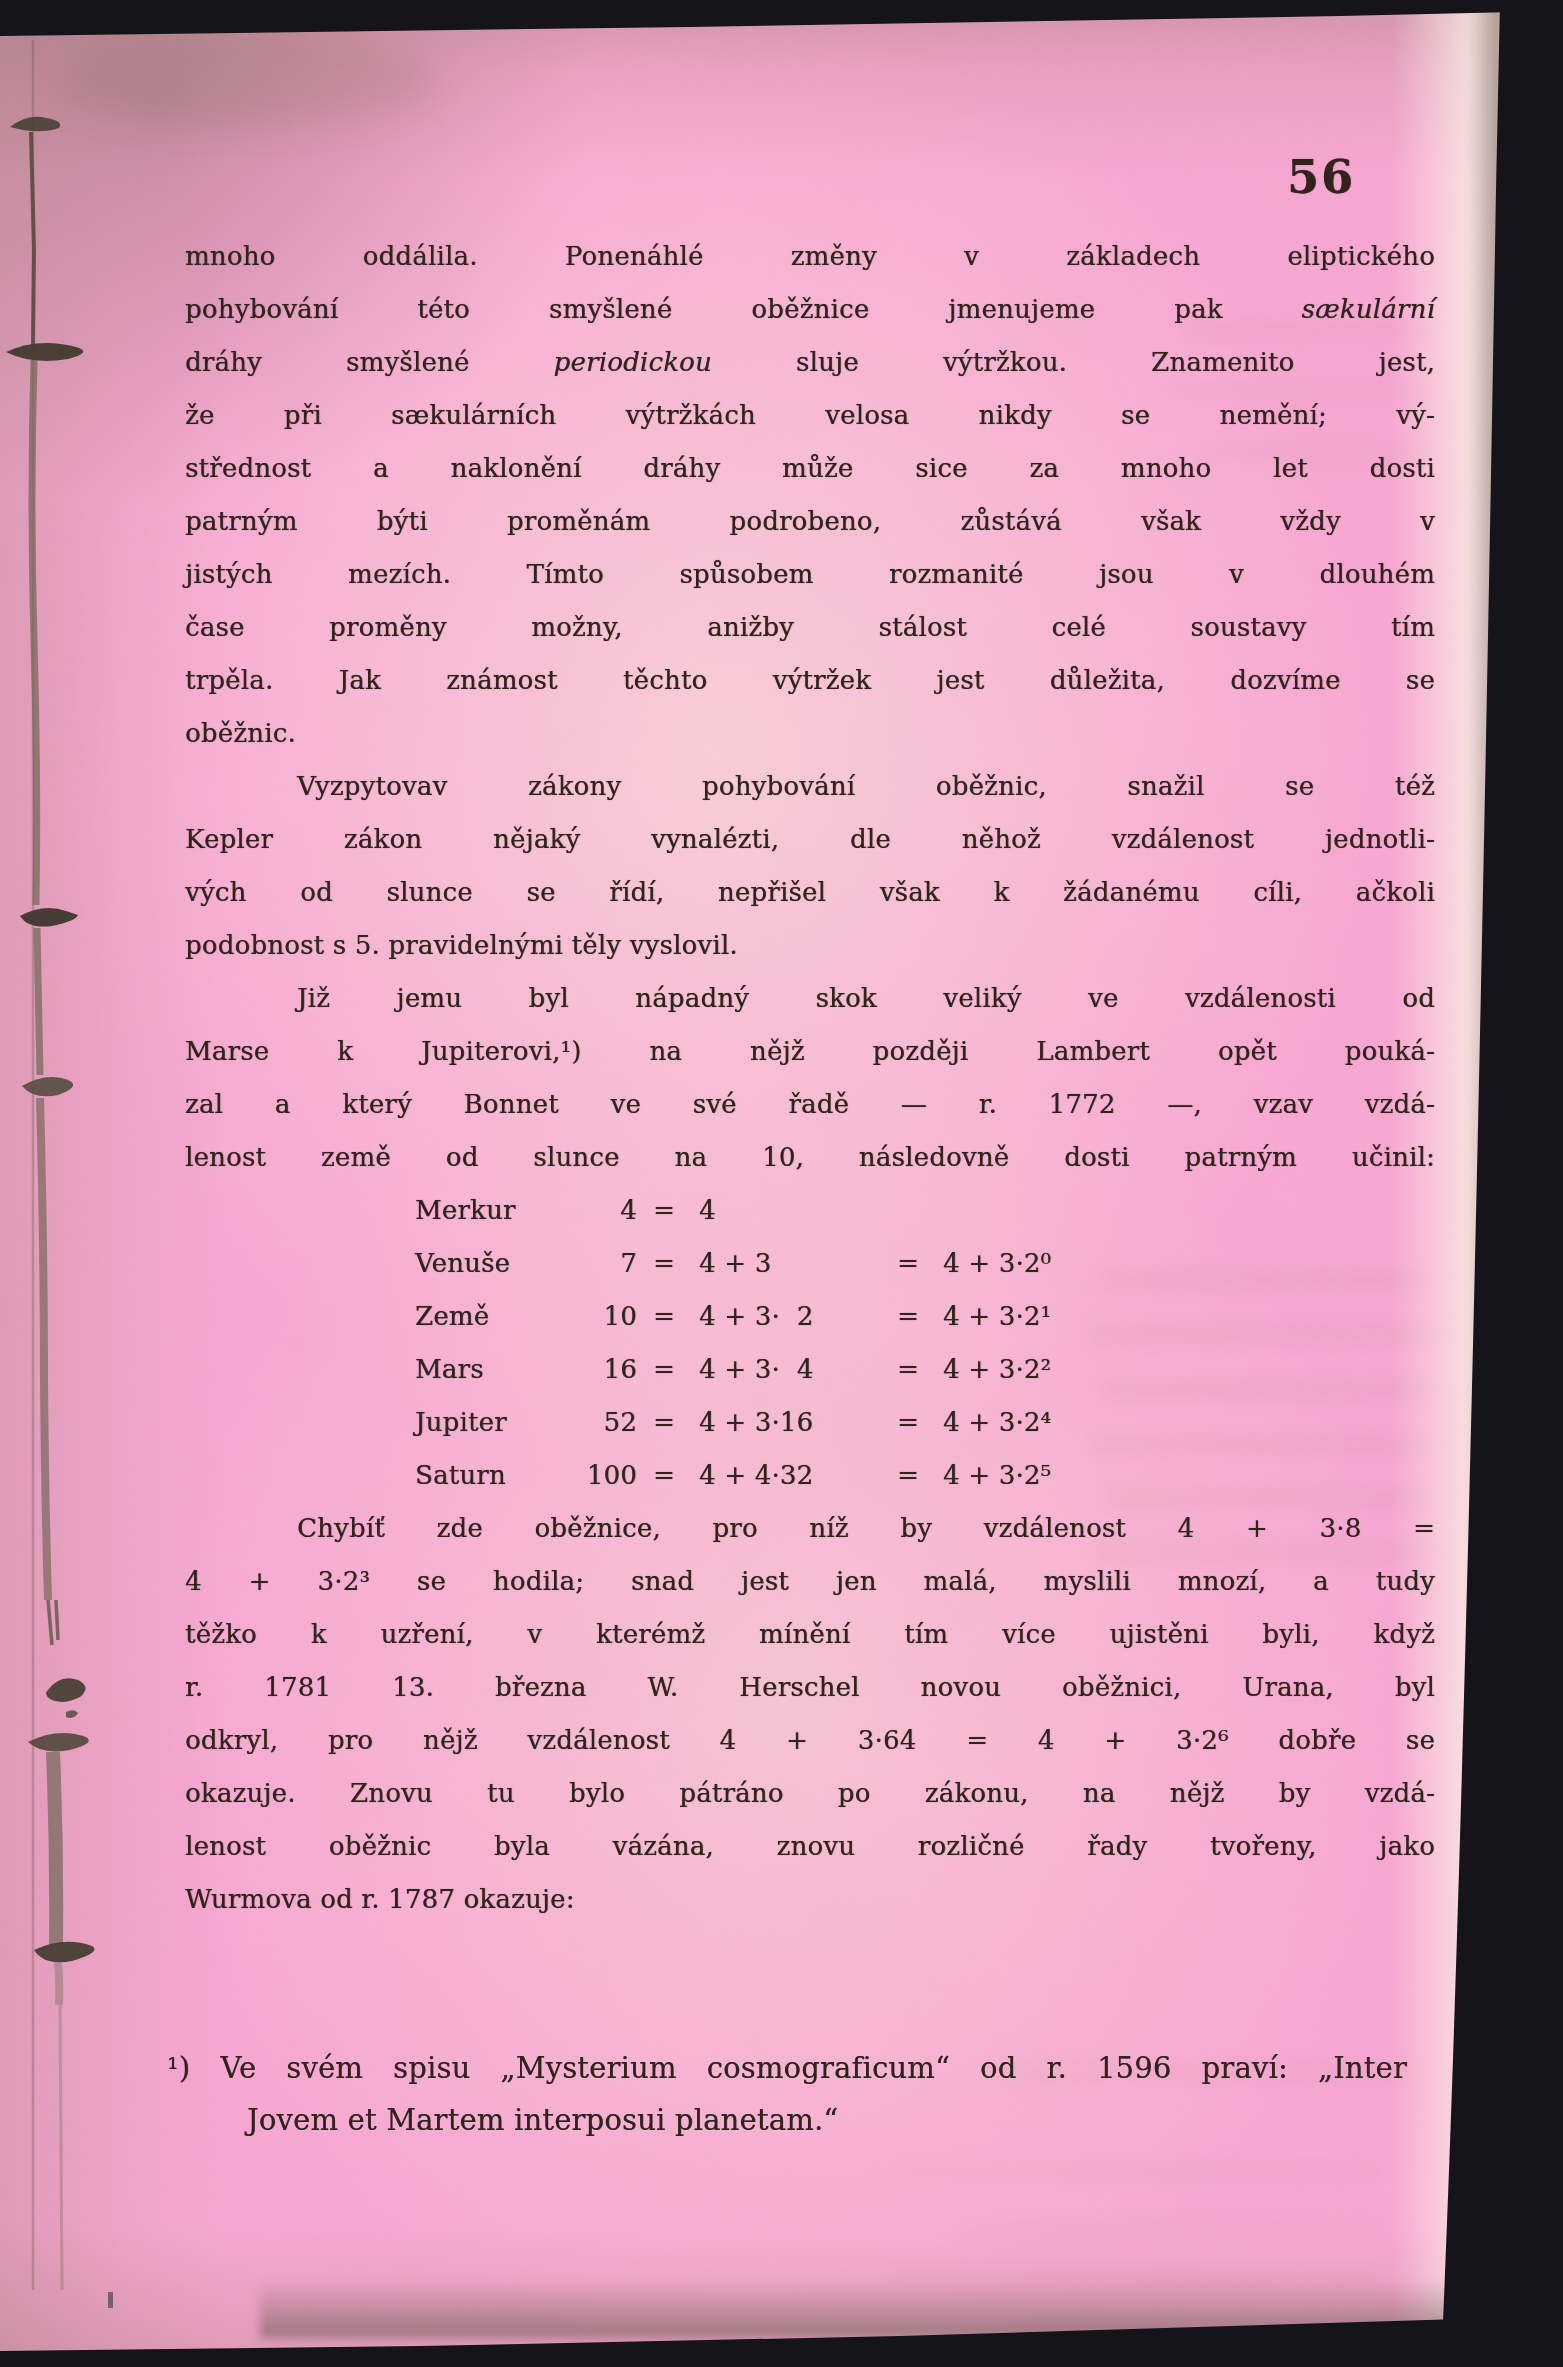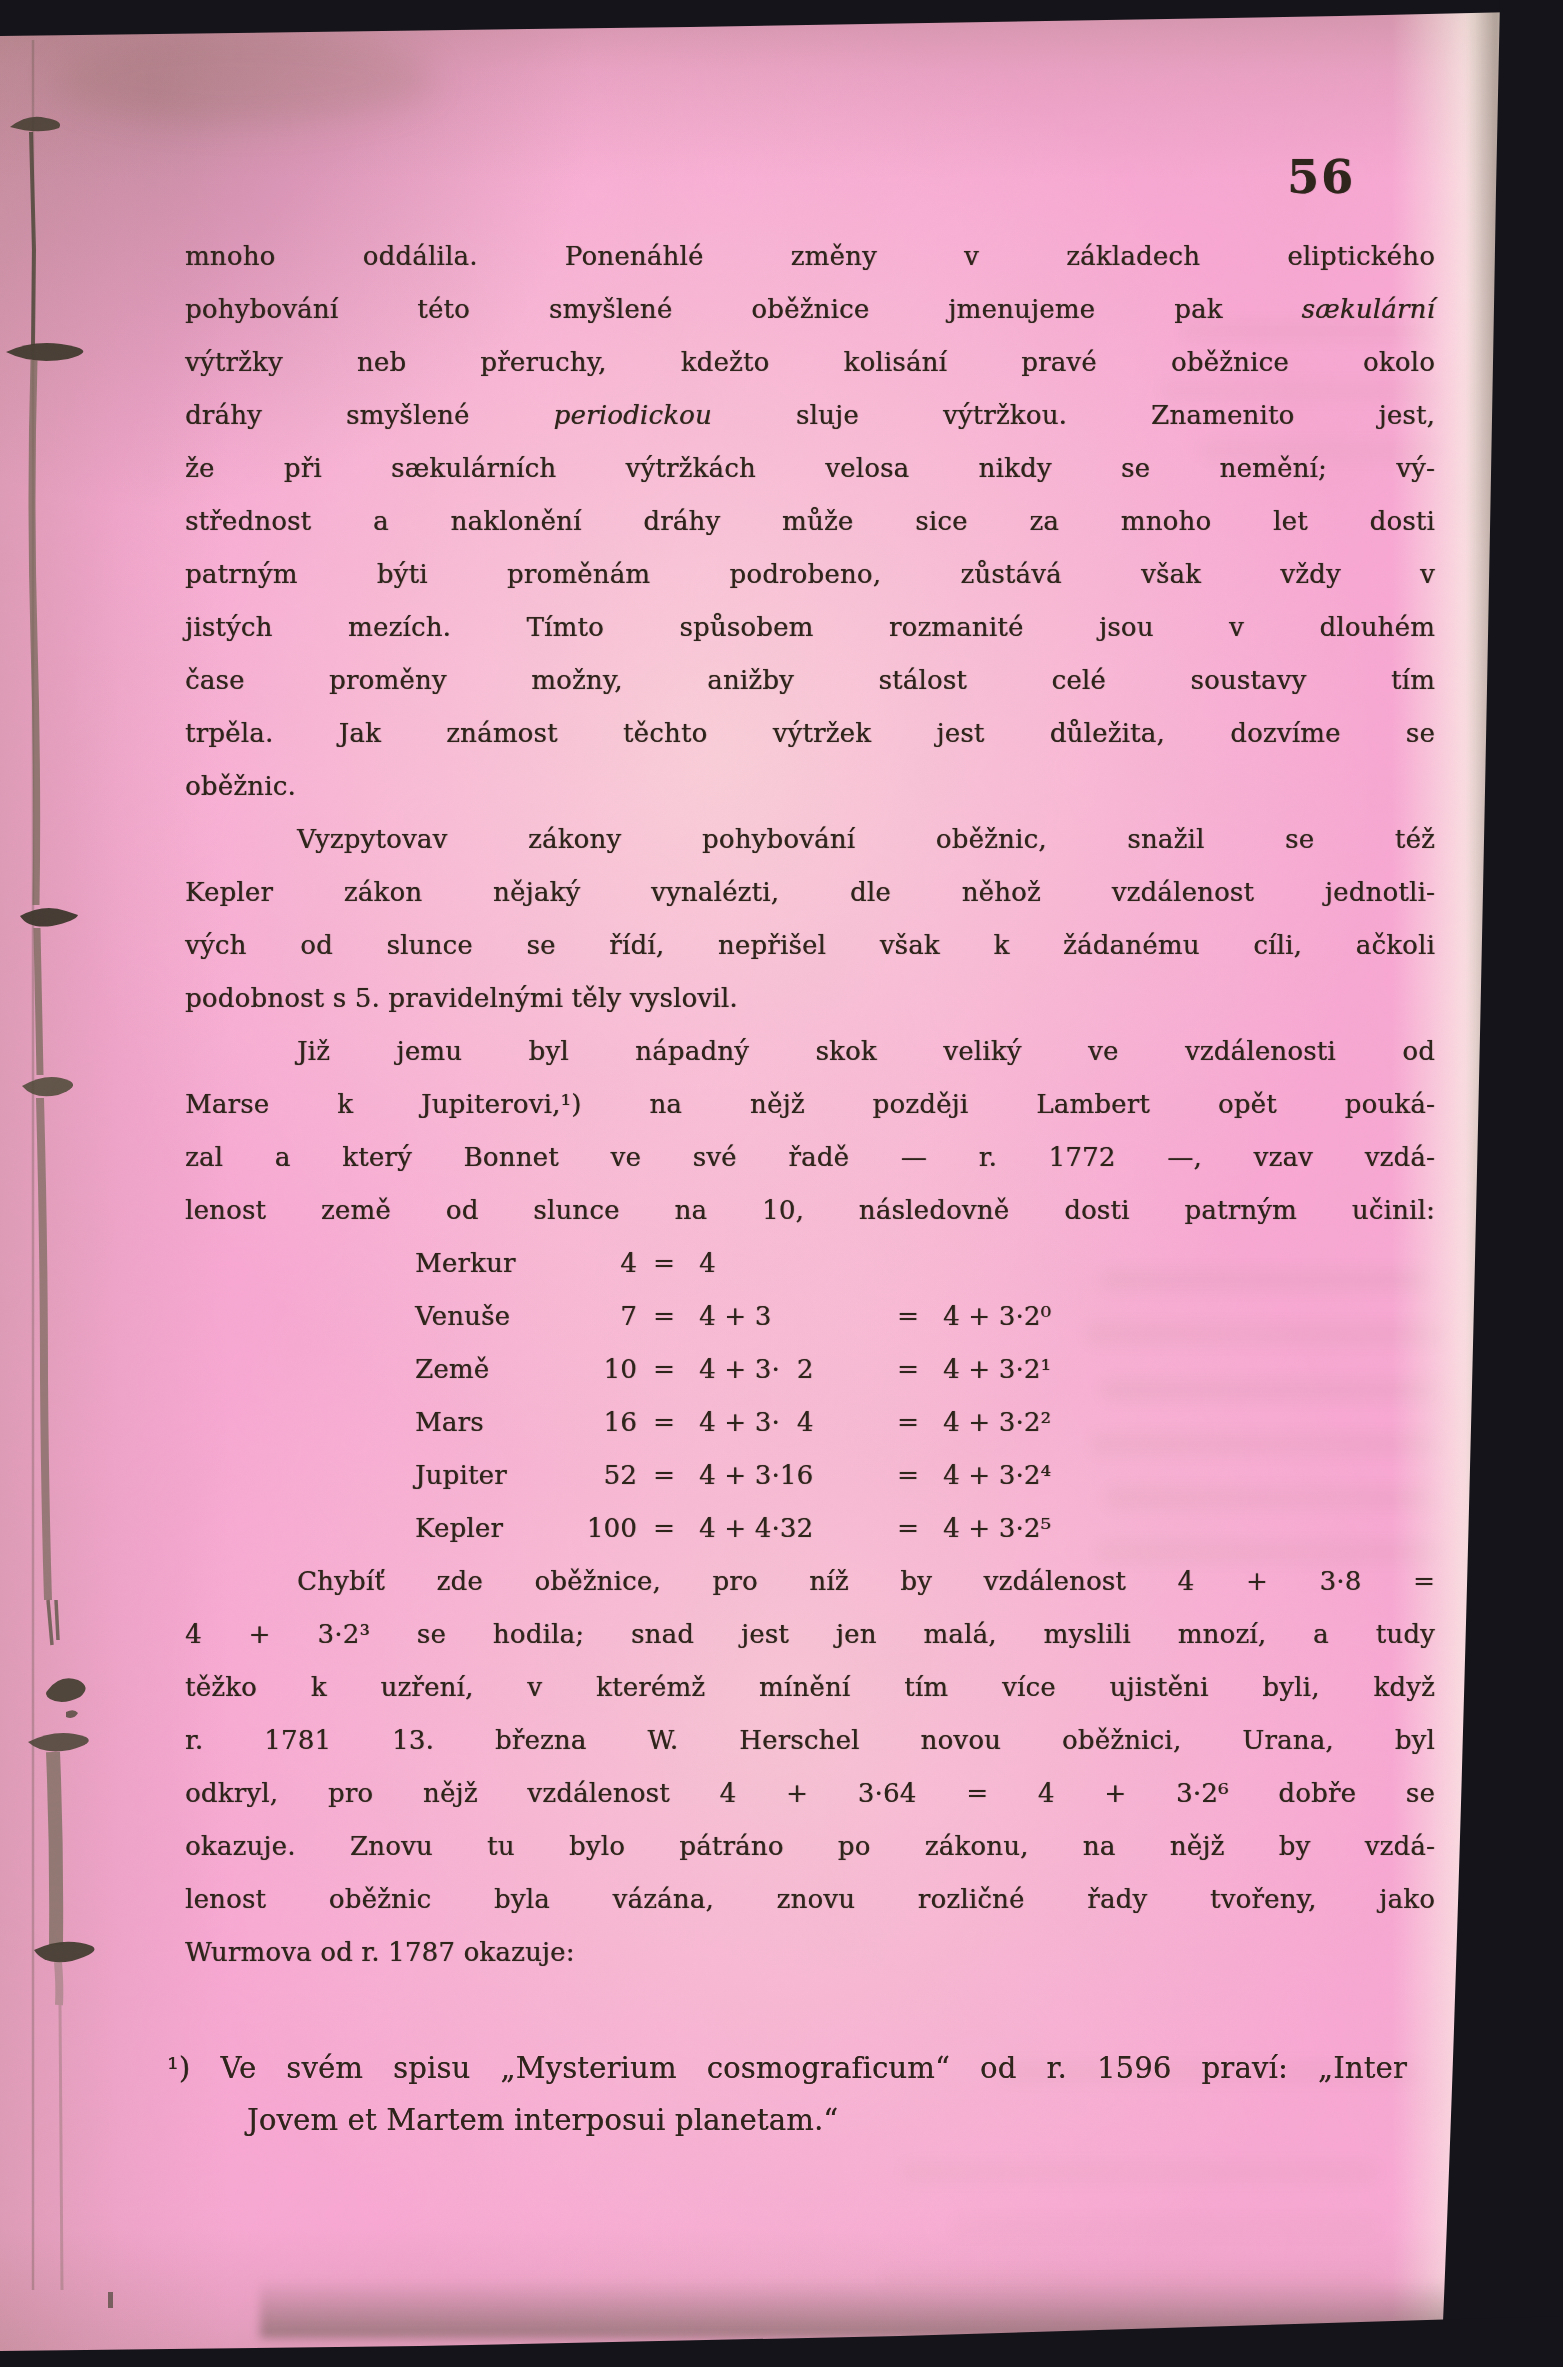--- a/index.html
+++ b/index.html
@@ -113,21 +113,20 @@
     <rect x="108" y="2292" width="5" height="16" fill="#4a4336" opacity="0.7"></rect>
   </svg>
 
   <div class="pgnum">56</div>
 
   <div class="textblock">
 
     <div class="para">
       <div class="ln j">mnoho oddálila. Ponenáhlé změny v základech eliptického</div>
       <div class="ln j"><span>pohybování této smyšlené oběžnice jmenujeme pak </span><span class="it">sækulární</span></div>
-      <div class="ln j">výtržky neb přeruchy, kdežto kolisání pravé oběžnice okolo</div>
       <div class="ln j"><span>dráhy smyšlené </span><span class="it">periodickou</span><span> sluje výtržkou. Znamenito jest,</span></div>
       <div class="ln j">že při sækulárních výtržkách velosa nikdy se nemění; vý-</div>
       <div class="ln j">střednost a naklonění dráhy může sice za mnoho let dosti</div>
       <div class="ln j">patrným býti proměnám podrobeno, zůstává však vždy v</div>
       <div class="ln j">jistých mezích. Tímto spůsobem rozmanité jsou v dlouhém</div>
       <div class="ln j">čase proměny možny, anižby stálost celé soustavy tím</div>
       <div class="ln j">trpěla. Jak známost těchto výtržek jest důležita, dozvíme se</div>
       <div class="ln">oběžnic.</div>
     </div>
 
@@ -155,21 +154,21 @@
       <div class="trow">
         <span class="tname">Země</span><span class="tval">10</span><span class="teq">=</span><span class="tmid">4 + 3·  2</span><span class="teq2">=</span><span class="tright">4 + 3·2¹</span>
       </div>
       <div class="trow">
         <span class="tname">Mars</span><span class="tval">16</span><span class="teq">=</span><span class="tmid">4 + 3·  4</span><span class="teq2">=</span><span class="tright">4 + 3·2²</span>
       </div>
       <div class="trow">
         <span class="tname">Jupiter</span><span class="tval">52</span><span class="teq">=</span><span class="tmid">4 + 3·16</span><span class="teq2">=</span><span class="tright">4 + 3·2⁴</span>
       </div>
       <div class="trow">
-        <span class="tname">Kepler</span><span class="tval">100</span><span class="teq">=</span><span class="tmid">4 + 4·32</span><span class="teq2">=</span><span class="tright">4 + 3·2⁵</span>
+        <span class="tname">Saturn</span><span class="tval">100</span><span class="teq">=</span><span class="tmid">4 + 4·32</span><span class="teq2">=</span><span class="tright">4 + 3·2⁵</span>
       </div>
     </div>
 
     <div class="para">
       <div class="ln j ind">Chybíť zde oběžnice, pro níž by vzdálenost 4 + 3·8 =</div>
       <div class="ln j">4 + 3·2³ se hodila; snad jest jen malá, myslili mnozí, a tudy</div>
       <div class="ln j">těžko k uzření, v kterémž mínění tím více ujistěni byli, když</div>
       <div class="ln j">r. 1781 13. března W. Herschel novou oběžnici, Urana, byl</div>
       <div class="ln j">odkryl, pro nějž vzdálenost 4 + 3·64 = 4 + 3·2⁶ dobře se</div>
       <div class="ln j">okazuje. Znovu tu bylo pátráno po zákonu, na nějž by vzdá-</div>

